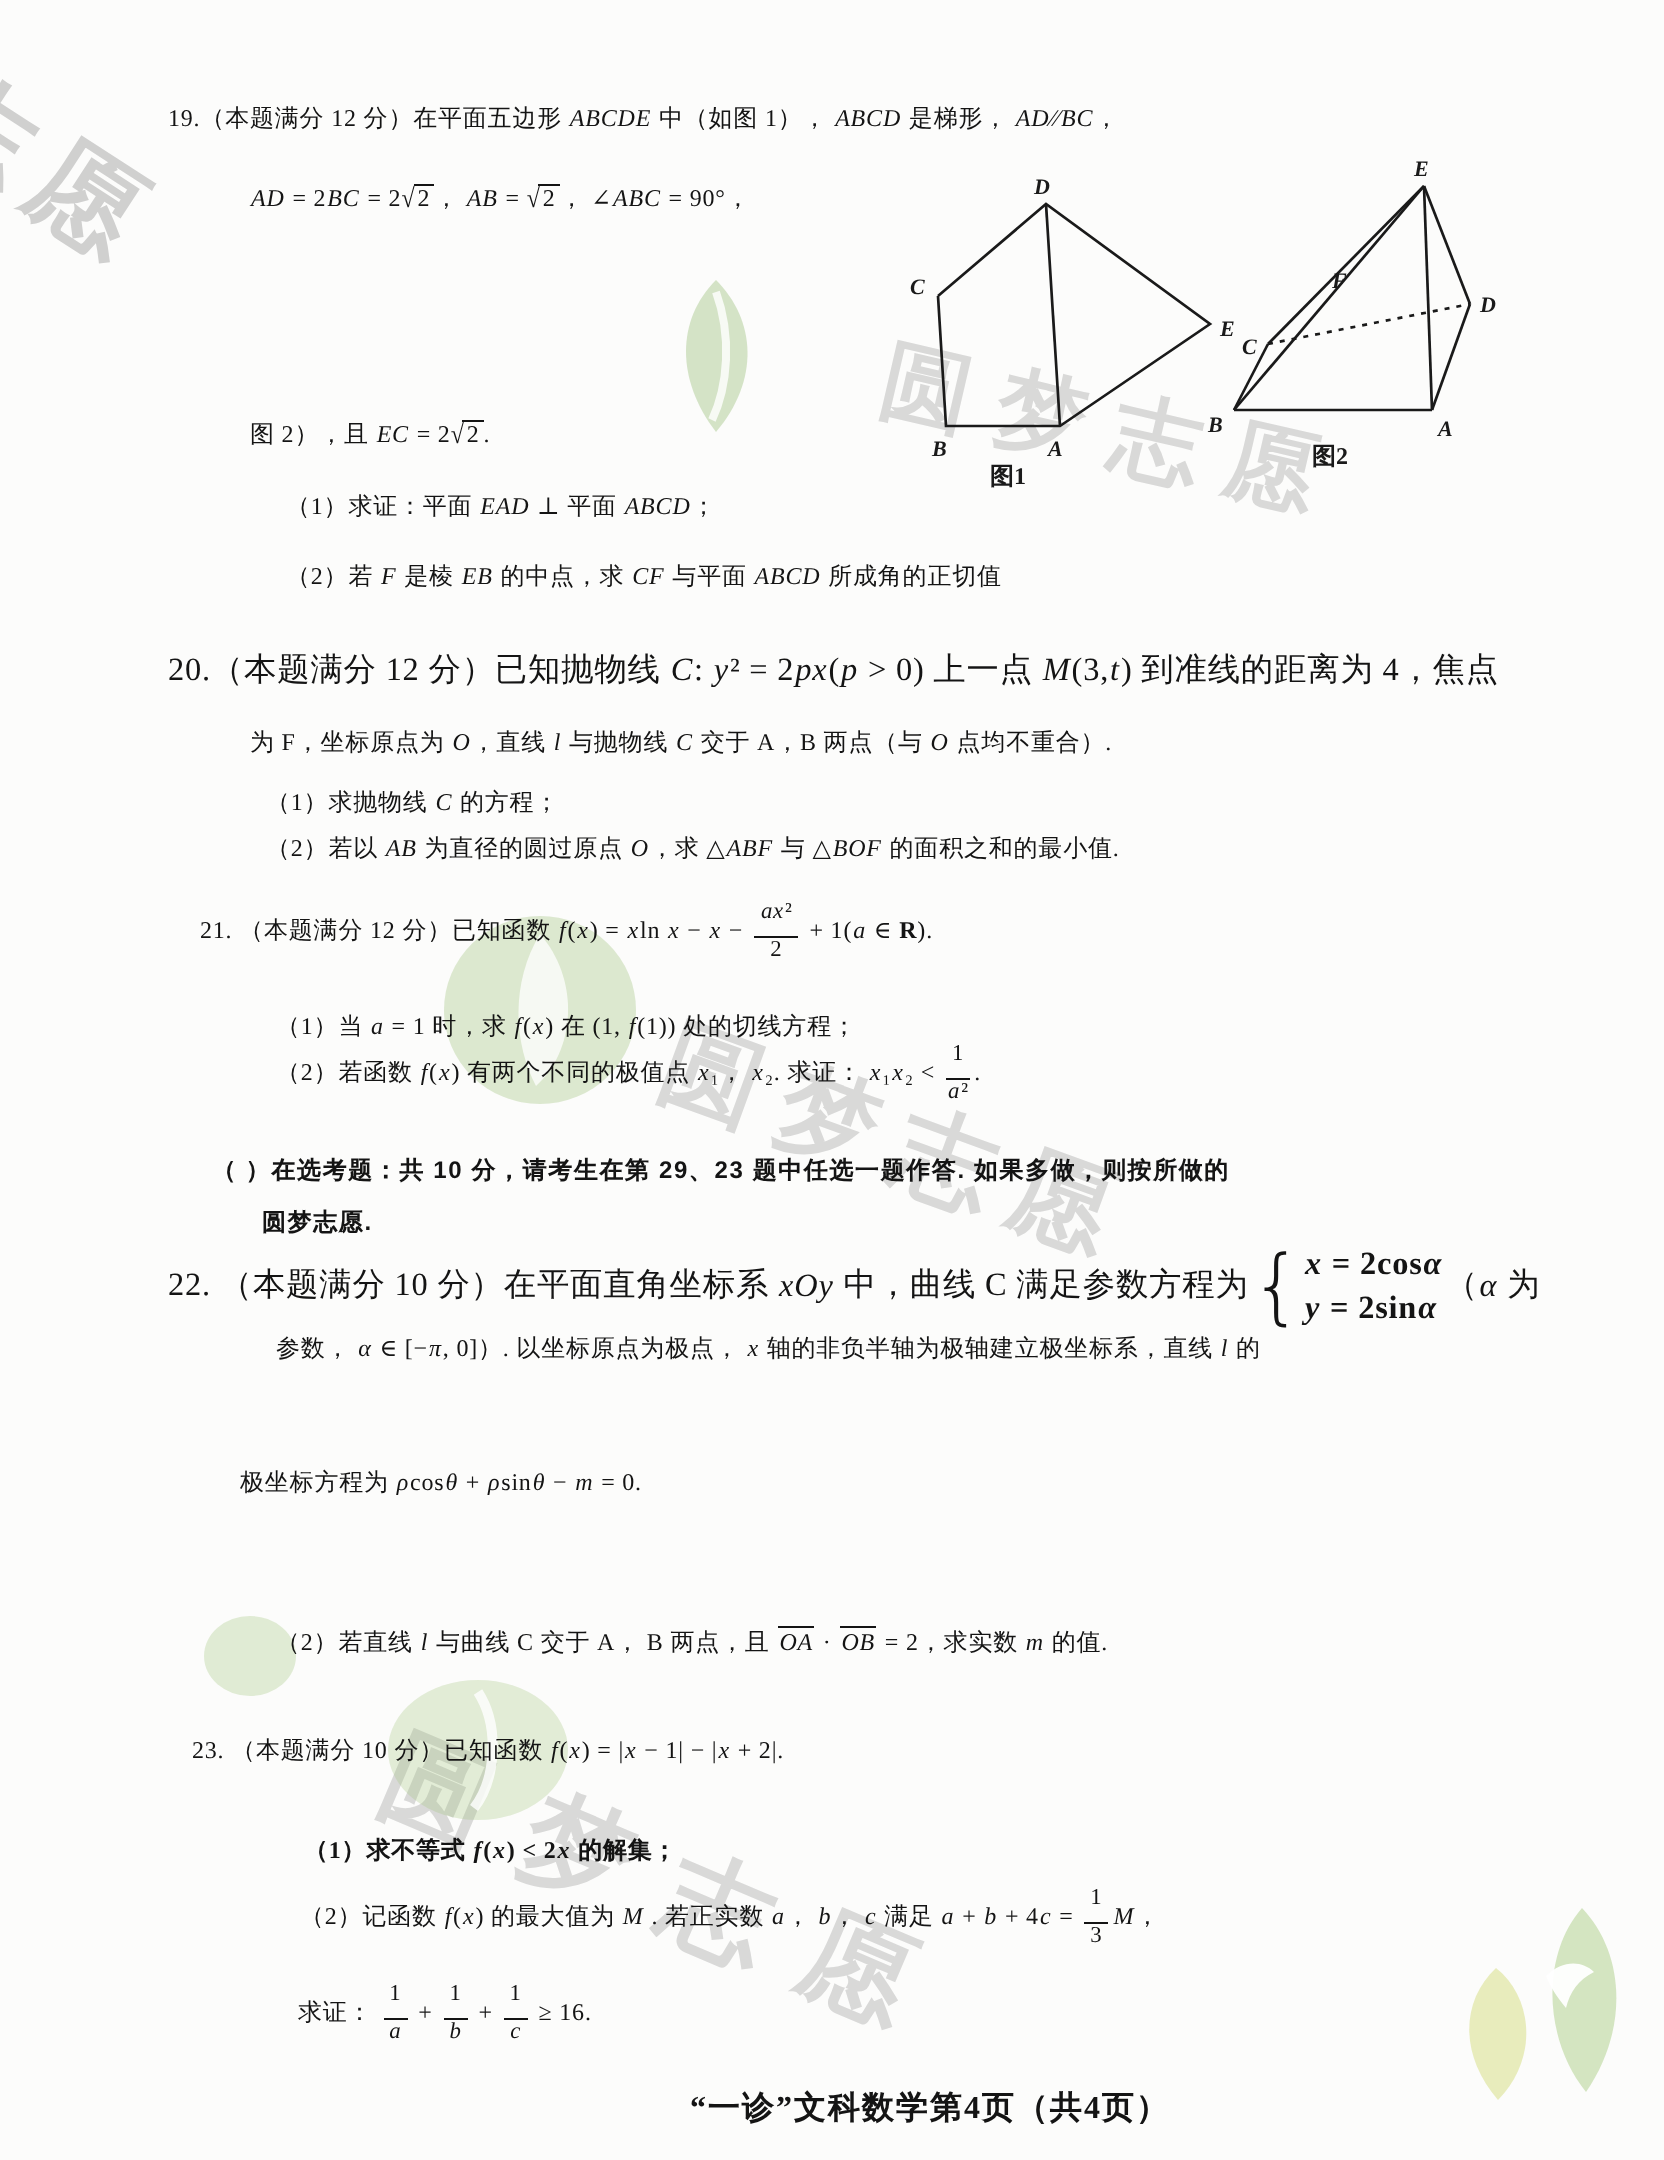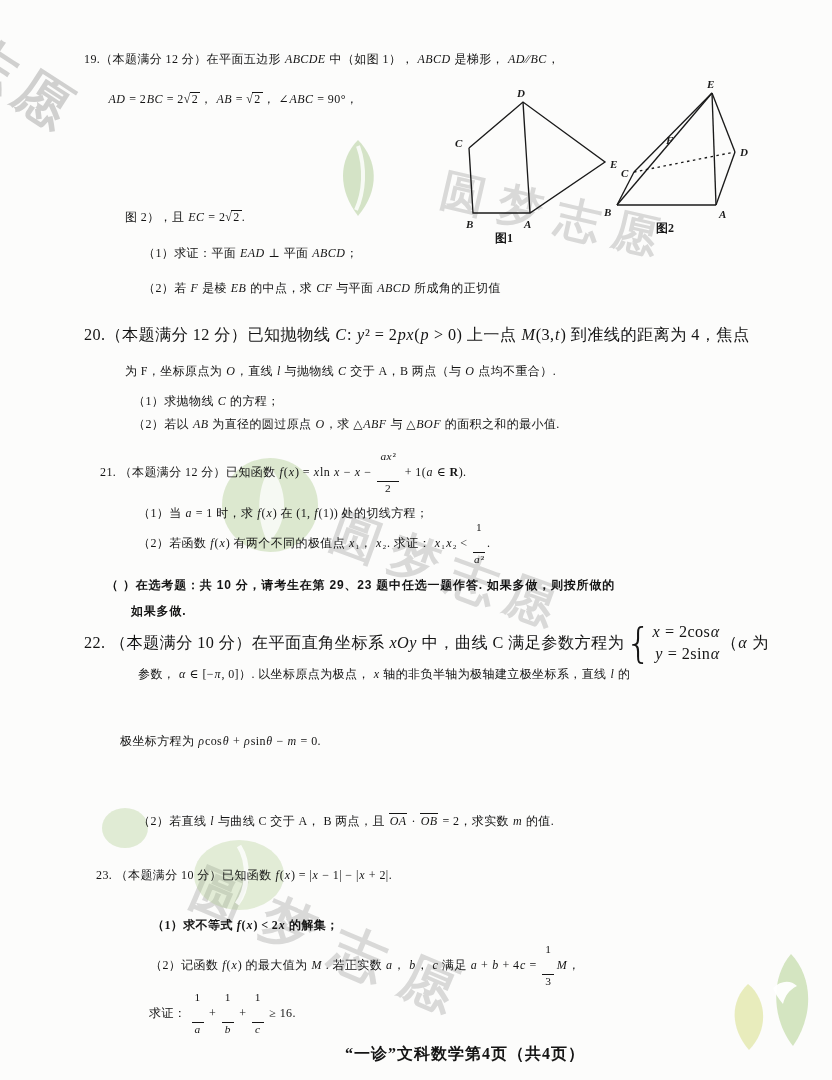--- a/index.html
+++ b/index.html
@@ -4,29 +4,29 @@
 <style>
   html,body{margin:0;padding:0;background:#e8e8e8;}
   .page{position:relative;width:832px;height:1080px;margin:0 auto;background:#fcfcfb;overflow:hidden;
         font-family:"Liberation Serif","DejaVu Serif",serif;color:#141414;}
   .line{position:absolute;white-space:nowrap;font-size:12px;line-height:26px;letter-spacing:.4px;z-index:3;}
   .fs16{font-size:16.2px;}
   .boldnote{font-weight:bold;font-family:"Liberation Sans","DejaVu Sans",sans-serif;letter-spacing:.8px;}
   i{font-style:italic;padding:0 .5px;}
   
   .frac{display:inline-block;text-align:center;vertical-align:middle;line-height:1.05;margin:0 2px;font-size:.95em;}
-  .frac .num{display:block;padding:0 3px 18px;border-bottom:1.3px solid #141414;}
+  .frac .num{display:block;padding:0 3px 5px;border-bottom:1.3px solid #141414;}
   .frac .den{display:block;padding-top:1px;}
   .sqrt{display:inline-block;white-space:nowrap;}
   .sqrt .rsign{display:inline-block;transform:scaleY(1.12);}
   .sqrt .rad{display:inline-block;border-top:1.3px solid #141414;padding:0 2px;margin-left:-1px;line-height:1.15;}
   .cases{display:inline-block;vertical-align:middle;white-space:nowrap;margin:0 1px;}
   .cases .brace{display:inline-block;font-size:2.55em;font-weight:300;vertical-align:middle;line-height:.85;
                 font-family:"DejaVu Sans",sans-serif;}
-  .cases .cstack{display:inline-block;vertical-align:middle;text-align:right;line-height:1.35;}
+  .cases .cstack{display:inline-block;vertical-align:middle;text-align:left;line-height:1.35;font-weight:bold;}
   .cases .cstack span{display:block;}
   .ov{border-top:1.3px solid #141414;display:inline-block;line-height:1.1;margin:0 1px;padding-top:1px;}
   
   .fig{position:absolute;z-index:2;}
   .fig line,.fig polyline{stroke:#1a1a1a;stroke-width:1.35;fill:none;}
   .fig .dotted{stroke-dasharray:2.5,3.5;}
   .fig text{font-size:11px;font-style:italic;font-weight:bold;fill:#1a1a1a;
             font-family:"Liberation Serif","DejaVu Serif",serif;}
   .fig .cap{font-style:normal;font-weight:bold;font-size:12px;}
   
@@ -61,21 +61,21 @@
   <svg class="wm" style="left:100px;top:806px;" width="50" height="44" viewBox="0 0 50 44">
     <ellipse cx="25" cy="22" rx="23" ry="20" fill="rgba(165,200,130,0.32)"></ellipse>
   </svg>
   <svg class="wm" style="left:715px;top:950px;" width="110" height="105" viewBox="0 0 110 105">
     <path d="M33,34 C52,49 54,80 34,100 C15,78 15,51 33,34 Z" fill="rgba(228,233,176,0.85)"></path>
     <path d="M76,4 C97,26 100,64 78,96 C57,70 55,28 76,4 Z" fill="rgba(205,224,182,0.85)"></path>
     <path d="M58,38 C66,30 76,30 82,36 C74,40 70,46 68,54 C63,48 60,43 58,38 Z" fill="rgba(255,255,255,0.95)"></path>
   </svg>
 
   <div class="line" style="left:84px;top:46px;">19.（本题满分 12 分）在平面五边形 <i>ABCDE</i> 中（如图 1）， <i>ABCD</i> 是梯形， <i>AD</i>∕∕<i>BC</i>，</div>
-  <div class="line" style="left:108px;top:86px;"><i>AD</i> = 2<i>BC</i> = 2<span class="sqrt"><span class="rsign">√</span><span class="rad">2</span></span>， <i>AB</i> = <span class="sqrt"><span class="rsign">√</span><span class="rad">2</span></span>， ∠<i>ABC</i> = 90°，</div>
+  <div class="line" style="left:125px;top:86px;"><i>AD</i> = 2<i>BC</i> = 2<span class="sqrt"><span class="rsign">√</span><span class="rad">2</span></span>， <i>AB</i> = <span class="sqrt"><span class="rsign">√</span><span class="rad">2</span></span>， ∠<i>ABC</i> = 90°，</div>
   <div class="line" style="left:125px;top:204px;">图 2），且 <i>EC</i> = 2<span class="sqrt"><span class="rsign">√</span><span class="rad">2</span></span>.</div>
   <div class="line" style="left:143px;top:240px;">（1）求证：平面 <i>EAD</i> ⊥ 平面 <i>ABCD</i>；</div>
   <div class="line" style="left:143px;top:275px;">（2）若 <i>F</i> 是棱 <i>EB</i> 的中点，求 <i>CF</i> 与平面 <i>ABCD</i> 所成角的正切值</div>
 
   <svg class="fig" style="left:453px;top:84px;" width="170" height="162" viewBox="0 0 170 162">
     <polyline points="16,64 70,18 152,78 77,129 20,129 16,64"></polyline>
     <line x1="70" y1="18" x2="77" y2="129"></line>
     <text x="64" y="13">D</text>
     <text x="2" y="63">C</text>
     <text x="157" y="84">E</text>
@@ -105,21 +105,21 @@
   <div class="line fs16" style="left:84px;top:322px;">20.（本题满分 12 分）已知抛物线 <i>C</i>: <i>y</i>² = 2<i>px</i>(<i>p</i> &gt; 0) 上一点 <i>M</i>(3,<i>t</i>) 到准线的距离为 4，焦点</div>
   <div class="line" style="left:125px;top:358px;">为 F，坐标原点为 <i>O</i>，直线 <i>l</i> 与抛物线 <i>C</i> 交于 A，B 两点（与 <i>O</i> 点均不重合）.</div>
   <div class="line" style="left:133px;top:388px;">（1）求抛物线 <i>C</i> 的方程；</div>
   <div class="line" style="left:133px;top:411px;">（2）若以 <i>AB</i> 为直径的圆过原点 <i>O</i>，求 △<i>ABF</i> 与 △<i>BOF</i> 的面积之和的最小值.</div>
 
   <div class="line" style="left:100px;top:451px;">21. （本题满分 12 分）已知函数 <i>f</i>(<i>x</i>) = <i>x</i>ln <i>x</i> − <i>x</i> − <span class="frac"><span class="num"><i>ax</i>²</span><span class="den">2</span></span> + 1(<i>a</i> ∈ <b>R</b>).</div>
   <div class="line" style="left:138px;top:500px;">（1）当 <i>a</i> = 1 时，求 <i>f</i>(<i>x</i>) 在 (1, <i>f</i>(1)) 处的切线方程；</div>
   <div class="line" style="left:138px;top:522px;">（2）若函数 <i>f</i>(<i>x</i>) 有两个不同的极值点 <i>x</i>₁， <i>x</i>₂. 求证： <i>x</i>₁<i>x</i>₂ &lt; <span class="frac"><span class="num">1</span><span class="den"><i>a</i>²</span></span>.</div>
 
   <div class="line boldnote" style="left:106px;top:572px;">（ ）在选考题：共 10 分，请考生在第 29、23 题中任选一题作答. 如果多做，则按所做的</div>
-  <div class="line boldnote" style="left:131px;top:598px;">如果多做.</div>
+  <div class="line boldnote" style="left:131px;top:598px;">圆梦志愿.</div>
 
   <div class="line fs16" style="left:84px;top:622px;">22. （本题满分 10 分）在平面直角坐标系 <i>xOy</i> 中，曲线 C 满足参数方程为<span class="cases"><span class="brace">{</span><span class="cstack"><span><i>x</i> = 2cos<i>α</i></span><span><i>y</i> = 2sin<i>α</i></span></span></span>（<i>α</i> 为</div>
   <div class="line" style="left:120px;top:661px;margin-left:18px;">参数， <i>α</i> ∈ [−<i>π</i>, 0]）. 以坐标原点为极点， <i>x</i> 轴的非负半轴为极轴建立极坐标系，直线 <i>l</i> 的</div>
   <div class="line" style="left:120px;top:728px;">极坐标方程为 <i>ρ</i>cos<i>θ</i> + <i>ρ</i>sin<i>θ</i> − <i>m</i> = 0.</div>
   <div class="line" style="left:138px;top:808px;text-align:right;">（2）若直线 <i>l</i> 与曲线 C 交于 A， B 两点，且 <span class="ov"><i>OA</i></span> · <span class="ov"><i>OB</i></span> = 2，求实数 <i>m</i> 的值.</div>
 
   <div class="line" style="left:96px;top:862px;">23. （本题满分 10 分）已知函数 <i>f</i>(<i>x</i>) = |<i>x</i> − 1| − |<i>x</i> + 2|.</div>
   <div class="line" style="left:152px;top:912px;font-weight:bold;">（1）求不等式 <i>f</i>(<i>x</i>) &lt; 2<i>x</i> 的解集；</div>
   <div class="line" style="left:150px;top:944px;">（2）记函数 <i>f</i>(<i>x</i>) 的最大值为 <i>M</i> . 若正实数 <i>a</i>， <i>b</i>， <i>c</i> 满足 <i>a</i> + <i>b</i> + 4<i>c</i> = <span class="frac"><span class="num">1</span><span class="den">3</span></span><i>M</i>，</div>
   <div class="line" style="left:149px;top:992px;">求证： <span class="frac"><span class="num">1</span><span class="den"><i>a</i></span></span> + <span class="frac"><span class="num">1</span><span class="den"><i>b</i></span></span> + <span class="frac"><span class="num">1</span><span class="den"><i>c</i></span></span> ≥ 16.</div>

